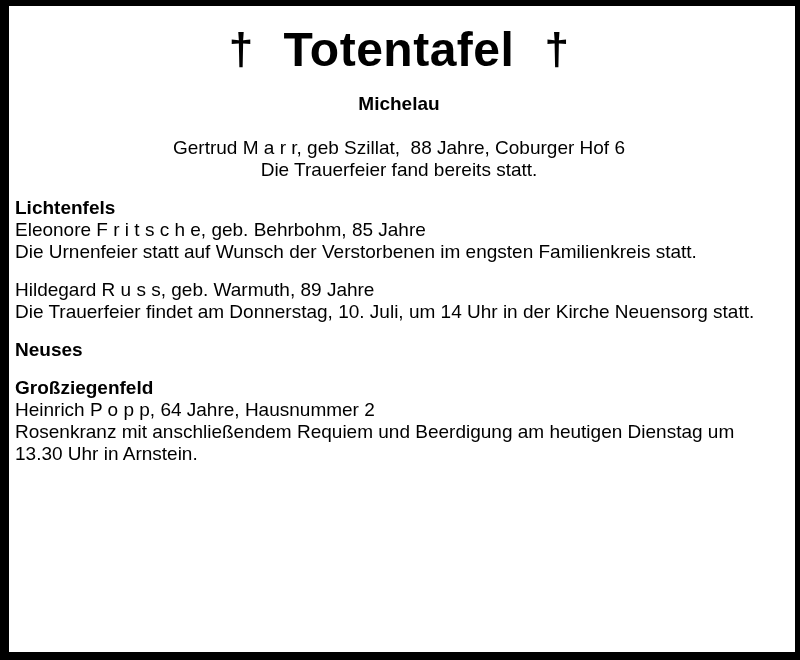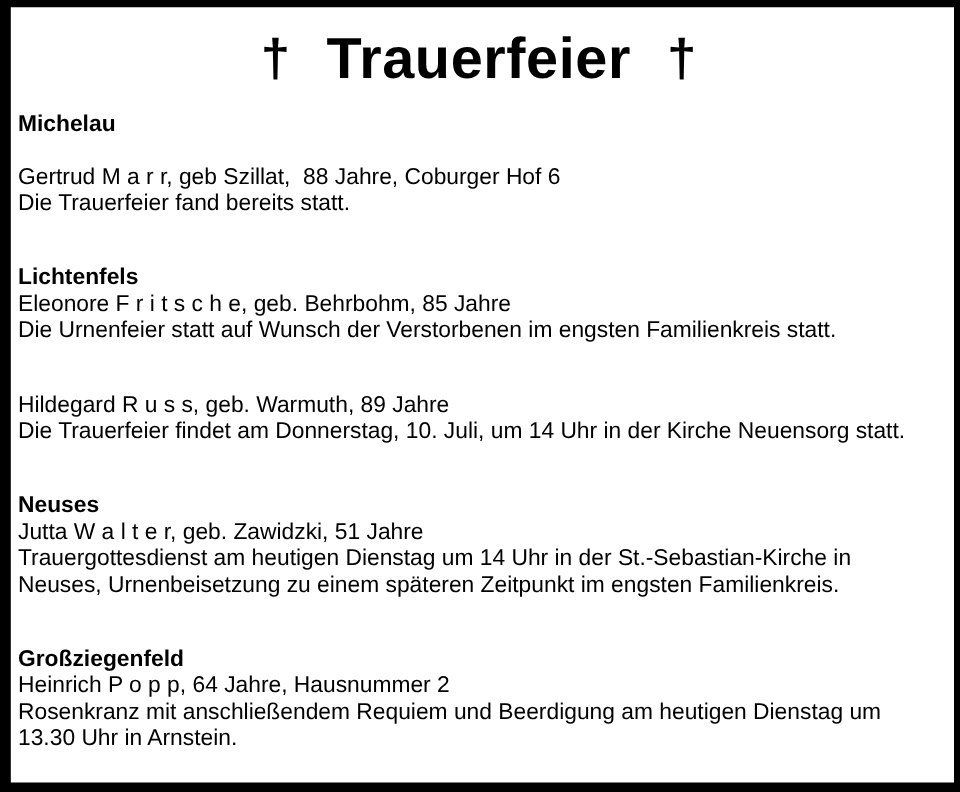--- a/index.html
+++ b/index.html
@@ -32,24 +32,25 @@
     font-size: 48px;
     line-height: 1.08;
     letter-spacing: 0.5px;
   }
   .title-row .dagger {
     font-size: 44px;
     position: relative;
     top: -1px;
   }
   .section {
-    margin-top: 40px;
+    margin-top: 16px;
   }
   .section:first-of-type {
     margin-top: 17px;
+    text-align: center;
   }
   .town {
     margin: 0;
     font-size: 19px;
     font-weight: bold;
     line-height: 22px;
   }
   .entry + .entry {
     margin-top: 22px;
   }
@@ -59,21 +60,21 @@
     white-space: pre-wrap;
   }
 </style>
 </head>
 <body>
 
 <div class="content">
 
   <div class="title-row">
     <span class="dagger">†</span>
-    <span>Trauerfeier</span>
+    <span>Totentafel</span>
     <span class="dagger">†</span>
   </div>
 
   <section class="section">
     <h2 class="town">Michelau</h2>
     <div class="entry">
     </div>
     <div class="entry">
       <div class="line">Gertrud M a r r, geb Szillat,  88 Jahre, Coburger Hof 6</div>
       <div class="line">Die Trauerfeier fand bereits statt.</div>
@@ -90,25 +91,20 @@
 
   <section class="section">
     <div class="entry">
       <div class="line">Hildegard R u s s, geb. Warmuth, 89 Jahre</div>
       <div class="line">Die Trauerfeier findet am Donnerstag, 10. Juli, um 14 Uhr in der Kirche Neuensorg statt.</div>
     </div>
   </section>
 
   <section class="section">
     <h2 class="town">Neuses</h2>
-    <div class="entry">
-      <div class="line">Jutta W a l t e r, geb. Zawidzki, 51 Jahre</div>
-      <div class="line">Trauergottesdienst am heutigen Dienstag um 14 Uhr in der St.-Sebastian-Kirche in</div>
-      <div class="line">Neuses, Urnenbeisetzung zu einem späteren Zeitpunkt im engsten Familienkreis.</div>
-    </div>
   </section>
 
   <section class="section">
     <h2 class="town">Großziegenfeld</h2>
     <div class="entry">
       <div class="line">Heinrich P o p p, 64 Jahre, Hausnummer 2</div>
       <div class="line">Rosenkranz mit anschließendem Requiem und Beerdigung am heutigen Dienstag um</div>
       <div class="line">13.30 Uhr in Arnstein.</div>
     </div>
   </section>

